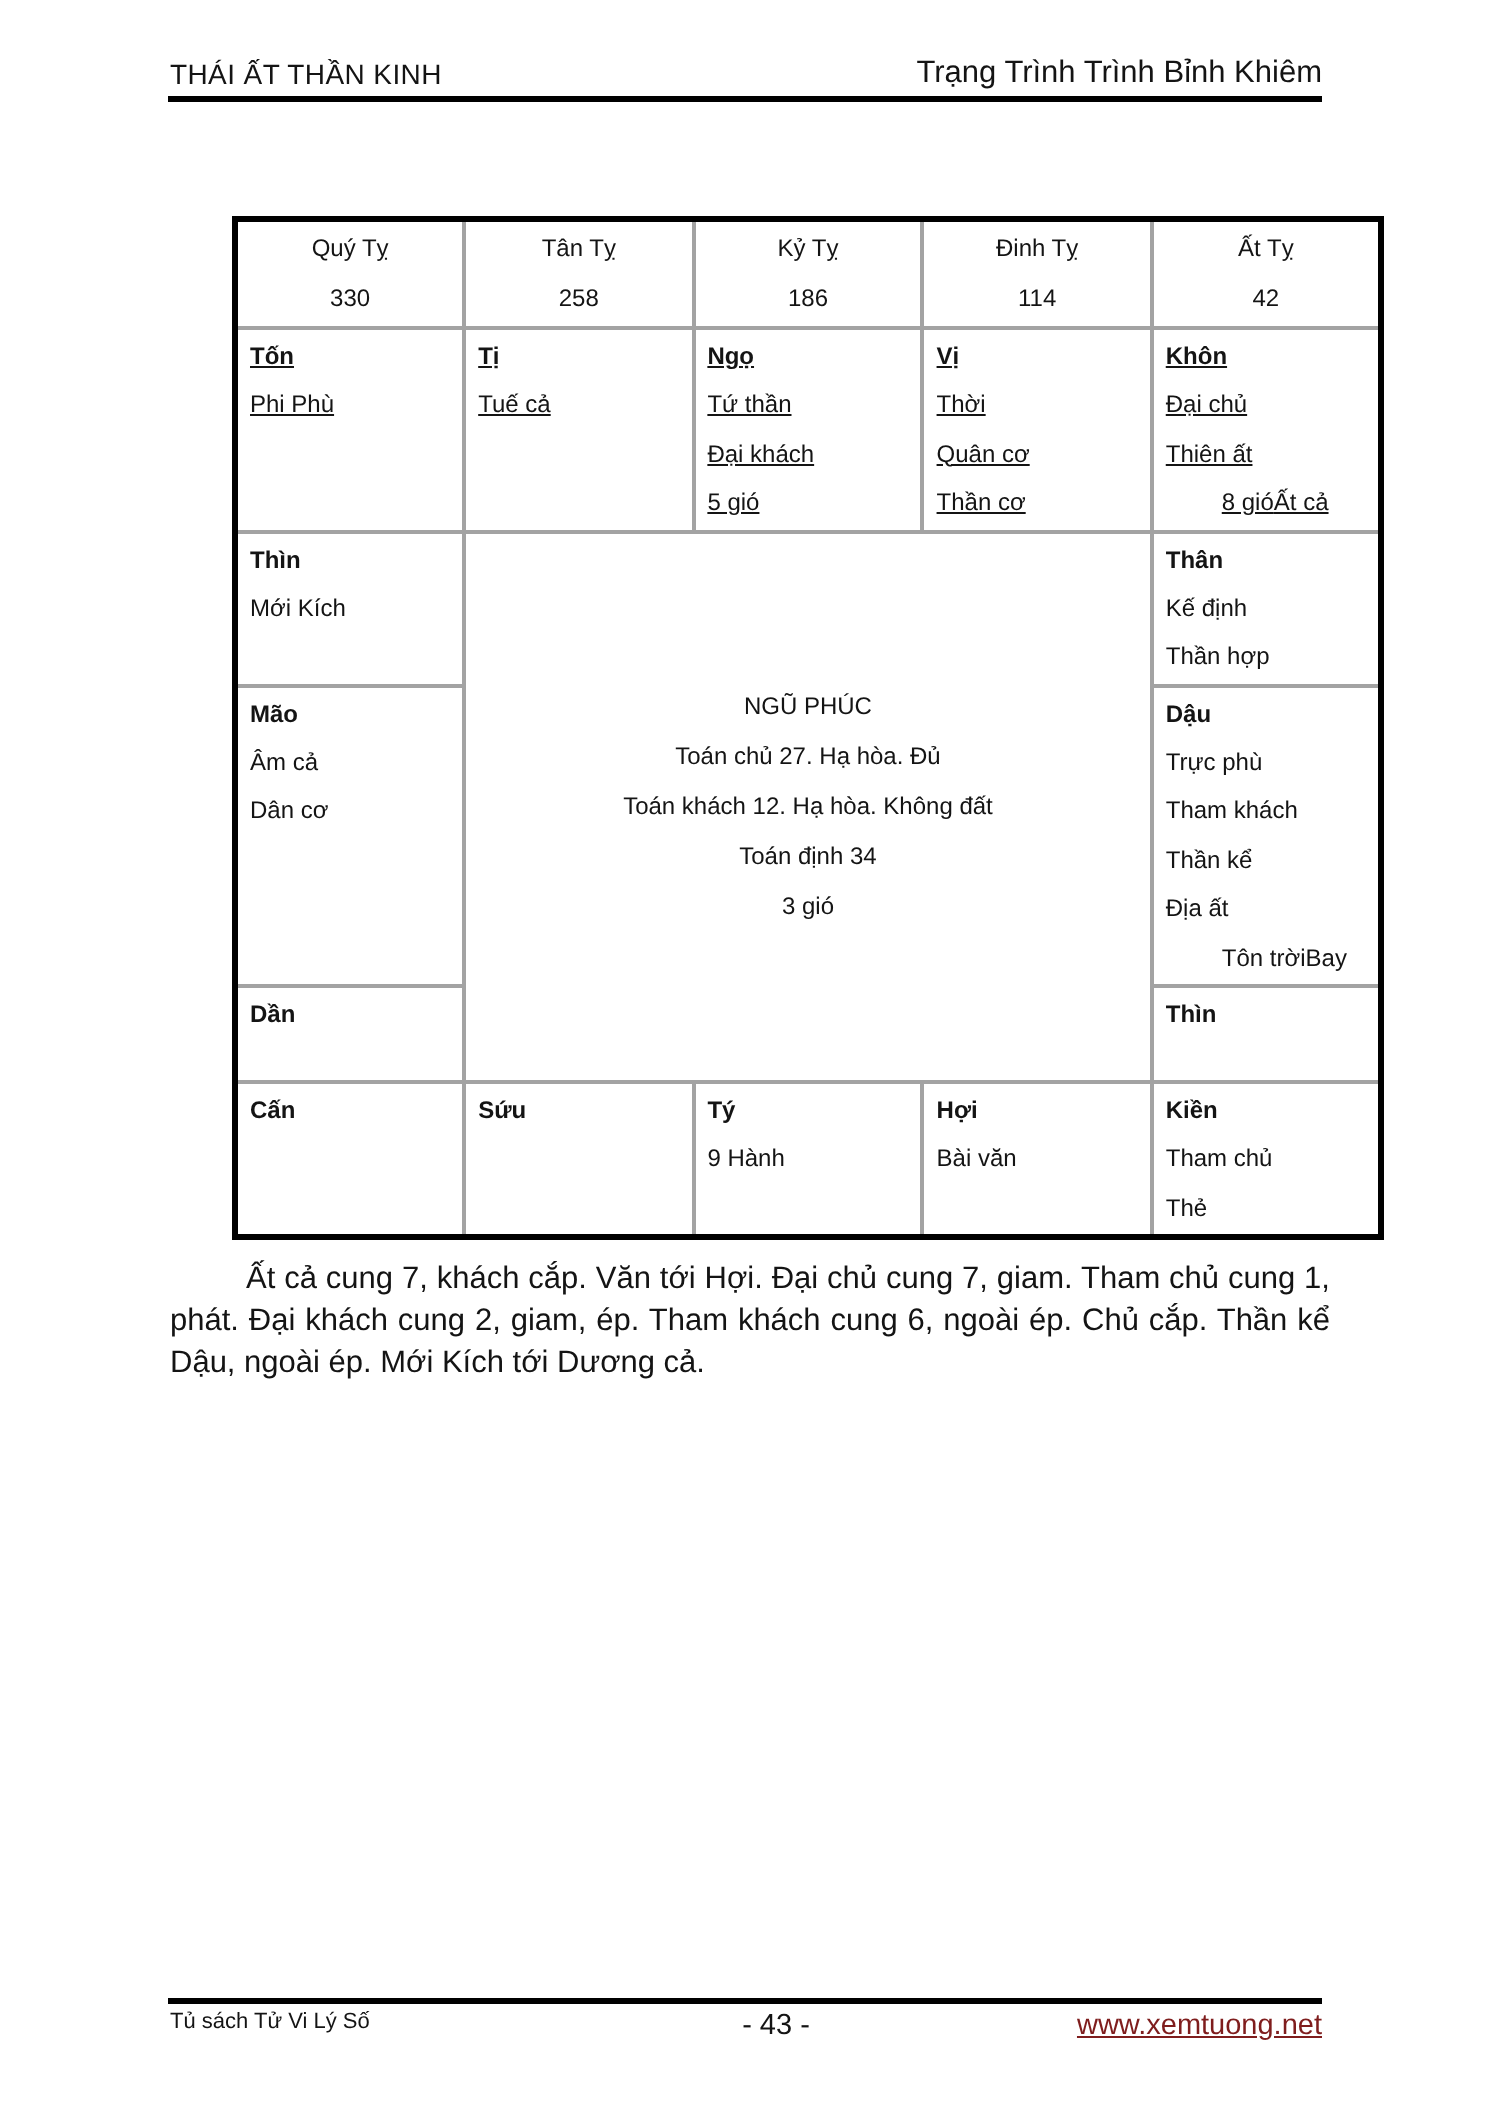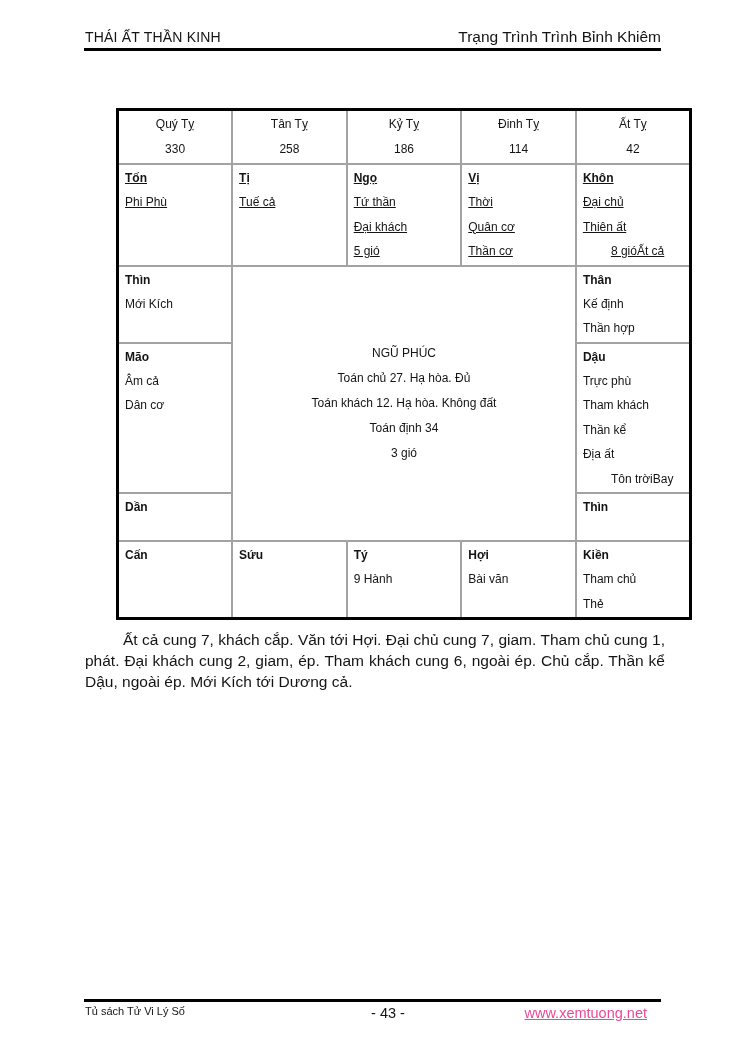--- a/index.html
+++ b/index.html
@@ -24,21 +24,21 @@
   .split{display:flex;padding-right:8px;margin-left:28px;}
   td.center-cell{text-align:center;vertical-align:middle;}
   .cline{line-height:25px;}
   
   .content{position:absolute;left:85px;top:629px;width:580px;}
   .content p{margin:0 0 3px 0;font-size:15.5px;line-height:21px;text-align:justify;text-indent:38px;}
   
   .ftr-rule{position:absolute;left:84px;top:999px;width:577px;height:3px;background:#000;}
   .ftr-left{position:absolute;left:85px;top:1005px;font-size:11px;}
   .ftr-center{position:absolute;left:0;top:1005px;width:744px;text-align:center;font-size:14.5px;margin-left:16px;}
-  .ftr-link{position:absolute;right:97px;top:1005px;font-size:14.5px;color:#ec4899;
+  .ftr-link{position:absolute;right:83px;top:1005px;font-size:14.5px;color:#7f1d1d;
     text-decoration:underline;cursor:pointer;}
 </style>
 </head>
 <body>
 
 <div class="page">
 
   <div class="hdr-title">THÁI ẤT THẦN KINH</div>
   <div class="hdr-author">Trạng Trình Trình Bỉnh Khiêm</div>
   <div class="hdr-rule"></div>

